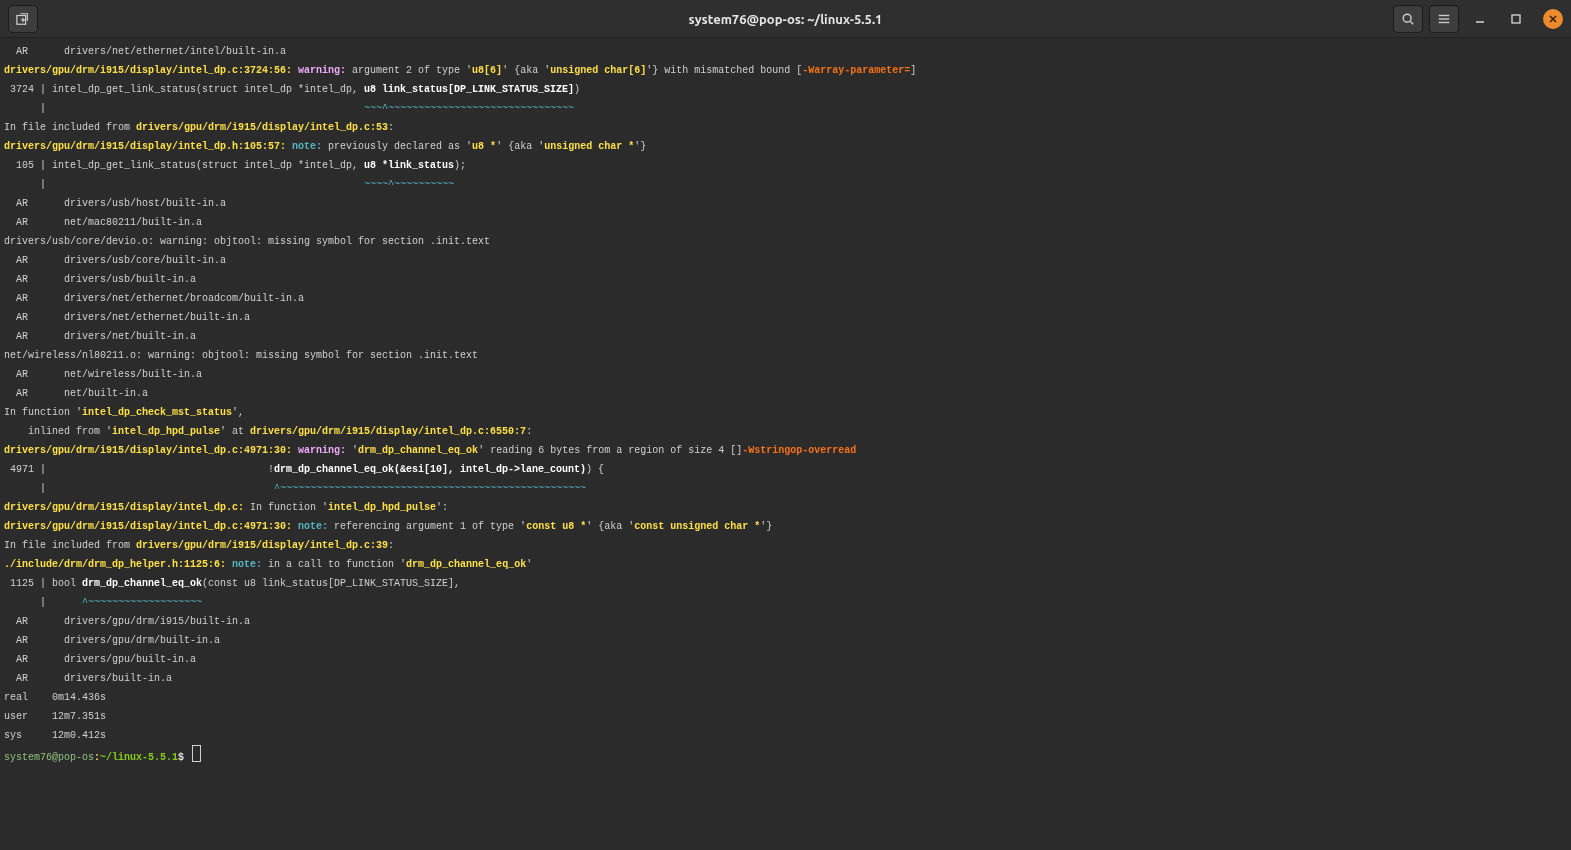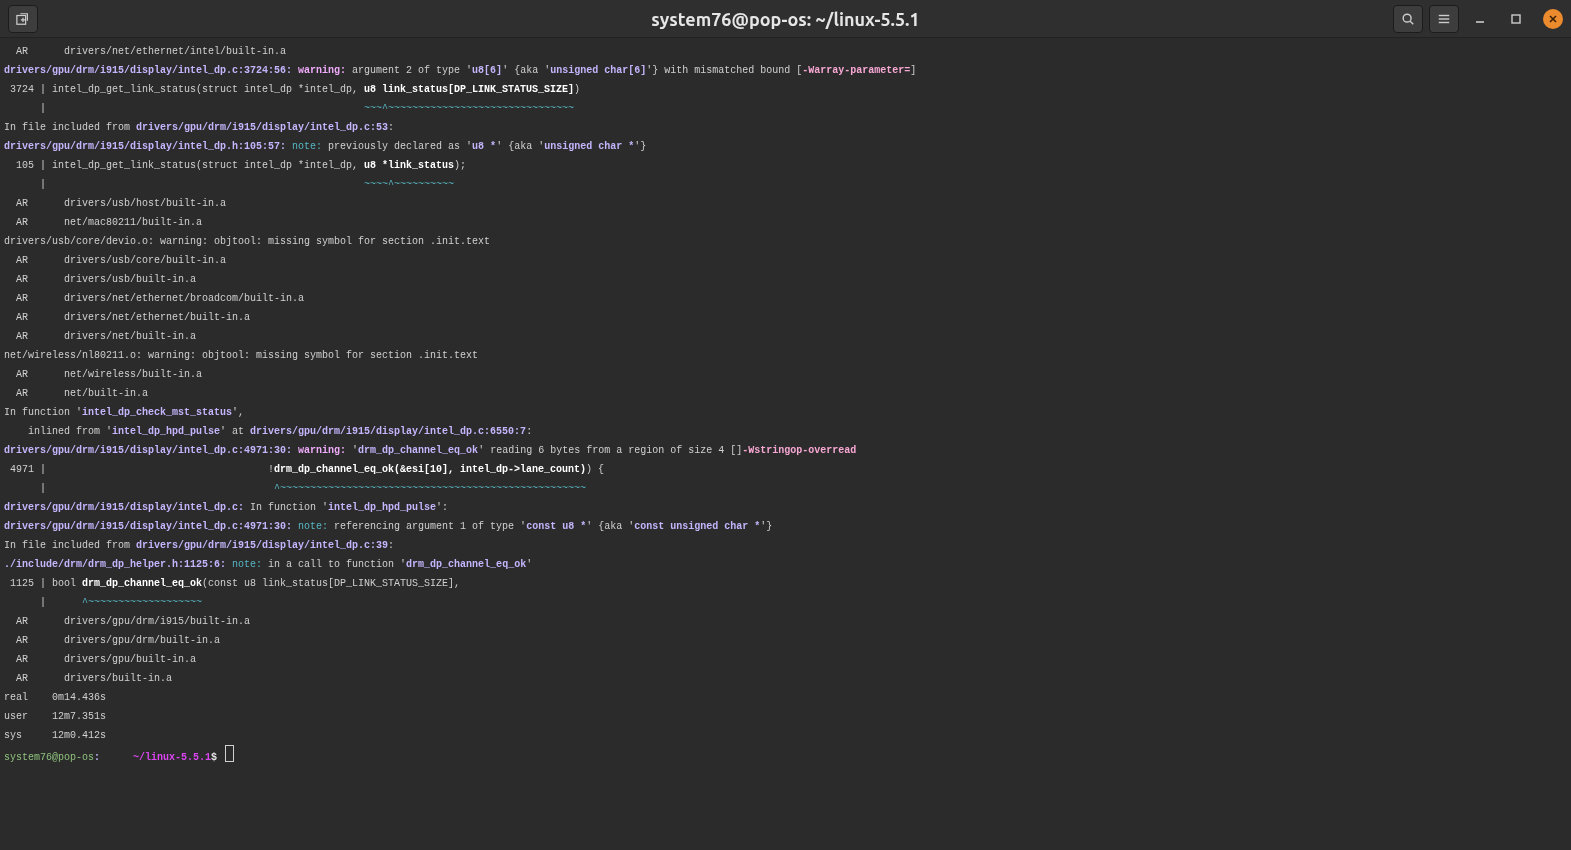--- a/index.html
+++ b/index.html
@@ -25,21 +25,21 @@
     align-items: center;
     padding: 0 8px;
     position: relative;
   }
   .tb-left, .tb-right { display: flex; align-items: center; gap: 6px; }
   .tb-center {
     position: absolute;
     left: 0; right: 0;
     text-align: center;
     font-family: "Ubuntu", "Cantarell", sans-serif;
-    font-size: 18px;
+    font-size: 13px;
     font-weight: 600;
     color: #e6e6e6;
     pointer-events: none;
   }
   .tb-btn {
     width: 30px;
     height: 28px;
     border-radius: 4px;
     display: flex;
     align-items: center;
@@ -64,28 +64,28 @@
   .close-btn svg { stroke: #3a2104; }
   .spacer { flex: 1; }
   .terminal {
     flex: 1;
     padding: 4px 4px;
     white-space: pre;
     overflow: hidden;
     line-height: 19px;
     font-size: 10px;
   }
-  .b { font-weight: bold; color: #c4b5fd; }
+  .b { font-weight: bold; color: #fde047; }
   .mag { color: #f0abfc; font-weight: bold; }
-  .cyan { color: #56b6c2; font-weight: normal; }
+  .cyan { color: #56b6c2; font-weight: bold; }
   .cyandim { color: #56b6c2; }
   .arg { color: #ffffff; font-weight: bold; }
-  .wflag { color: #f9a8d4; font-weight: bold; }
+  .wflag { color: #f97316; font-weight: bold; }
   .user { color: #8ec07c; font-weight: normal; }
-  .path { color: #d946ef; font-weight: bold; margin-left: 33px; }
+  .path { color: #84cc16; font-weight: bold; }
   .dollar { color: #e6e6e6; font-weight: bold; }
   .cursor {
     display: inline-block;
     width: 9px;
     height: 17px;
     border: 1px solid #d0d0d0;
     vertical-align: -2px;
     margin-left: 2px;
   }
 </style>

